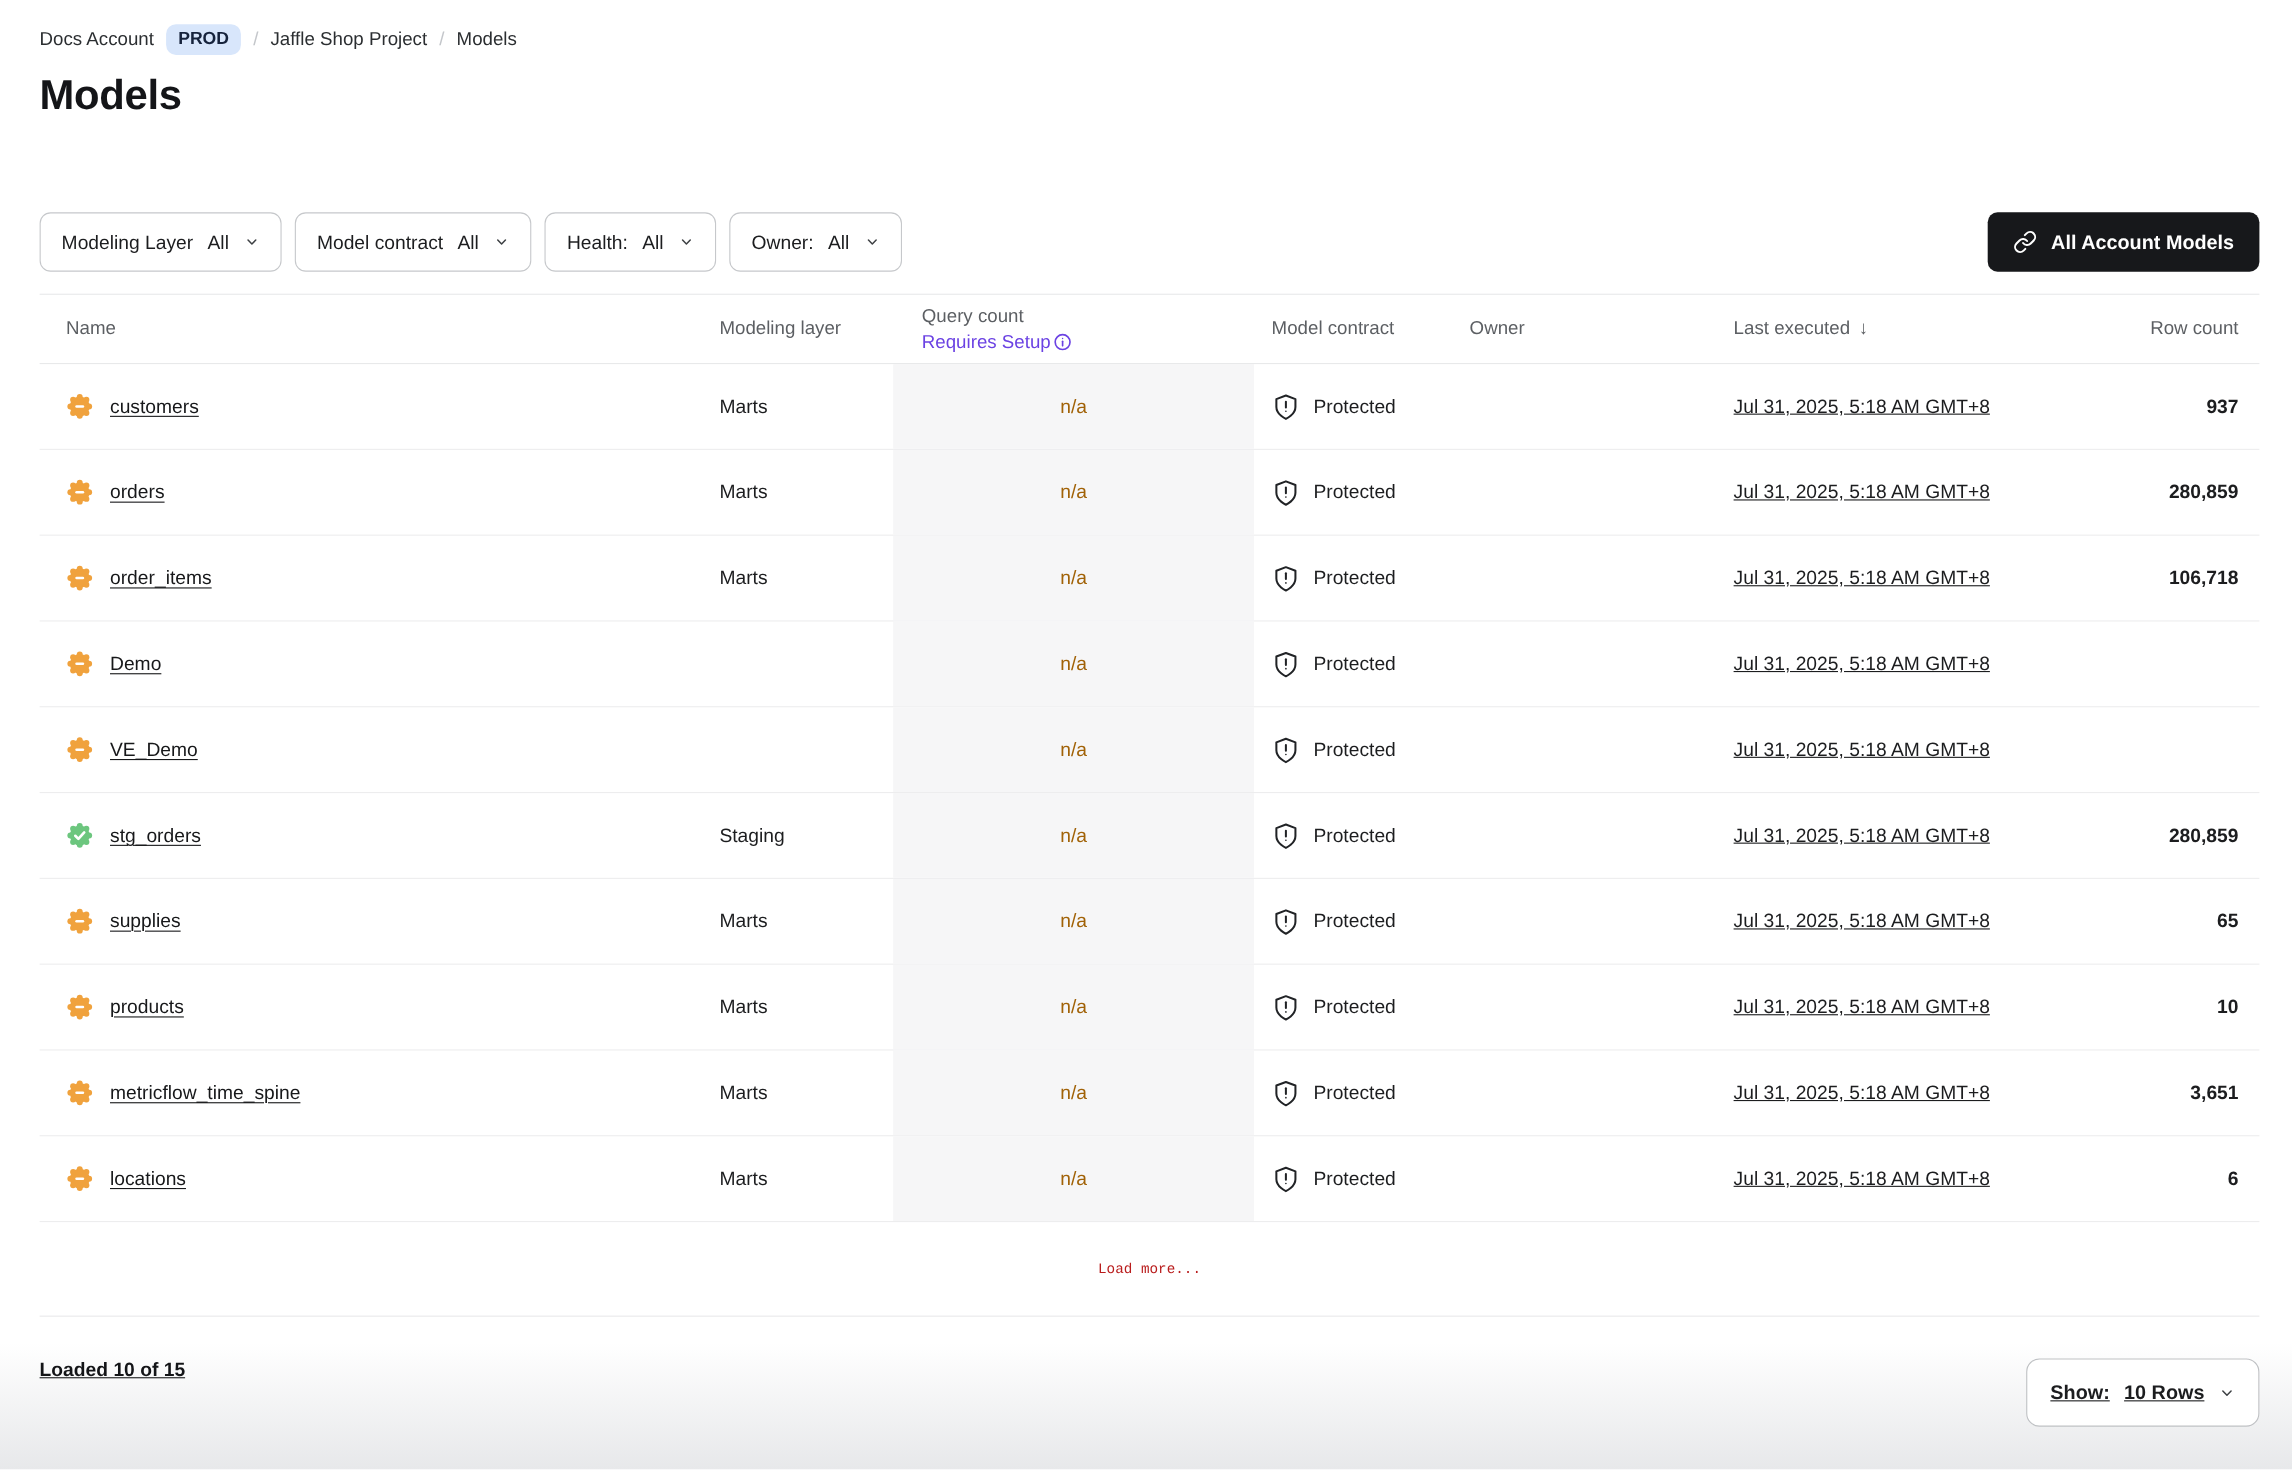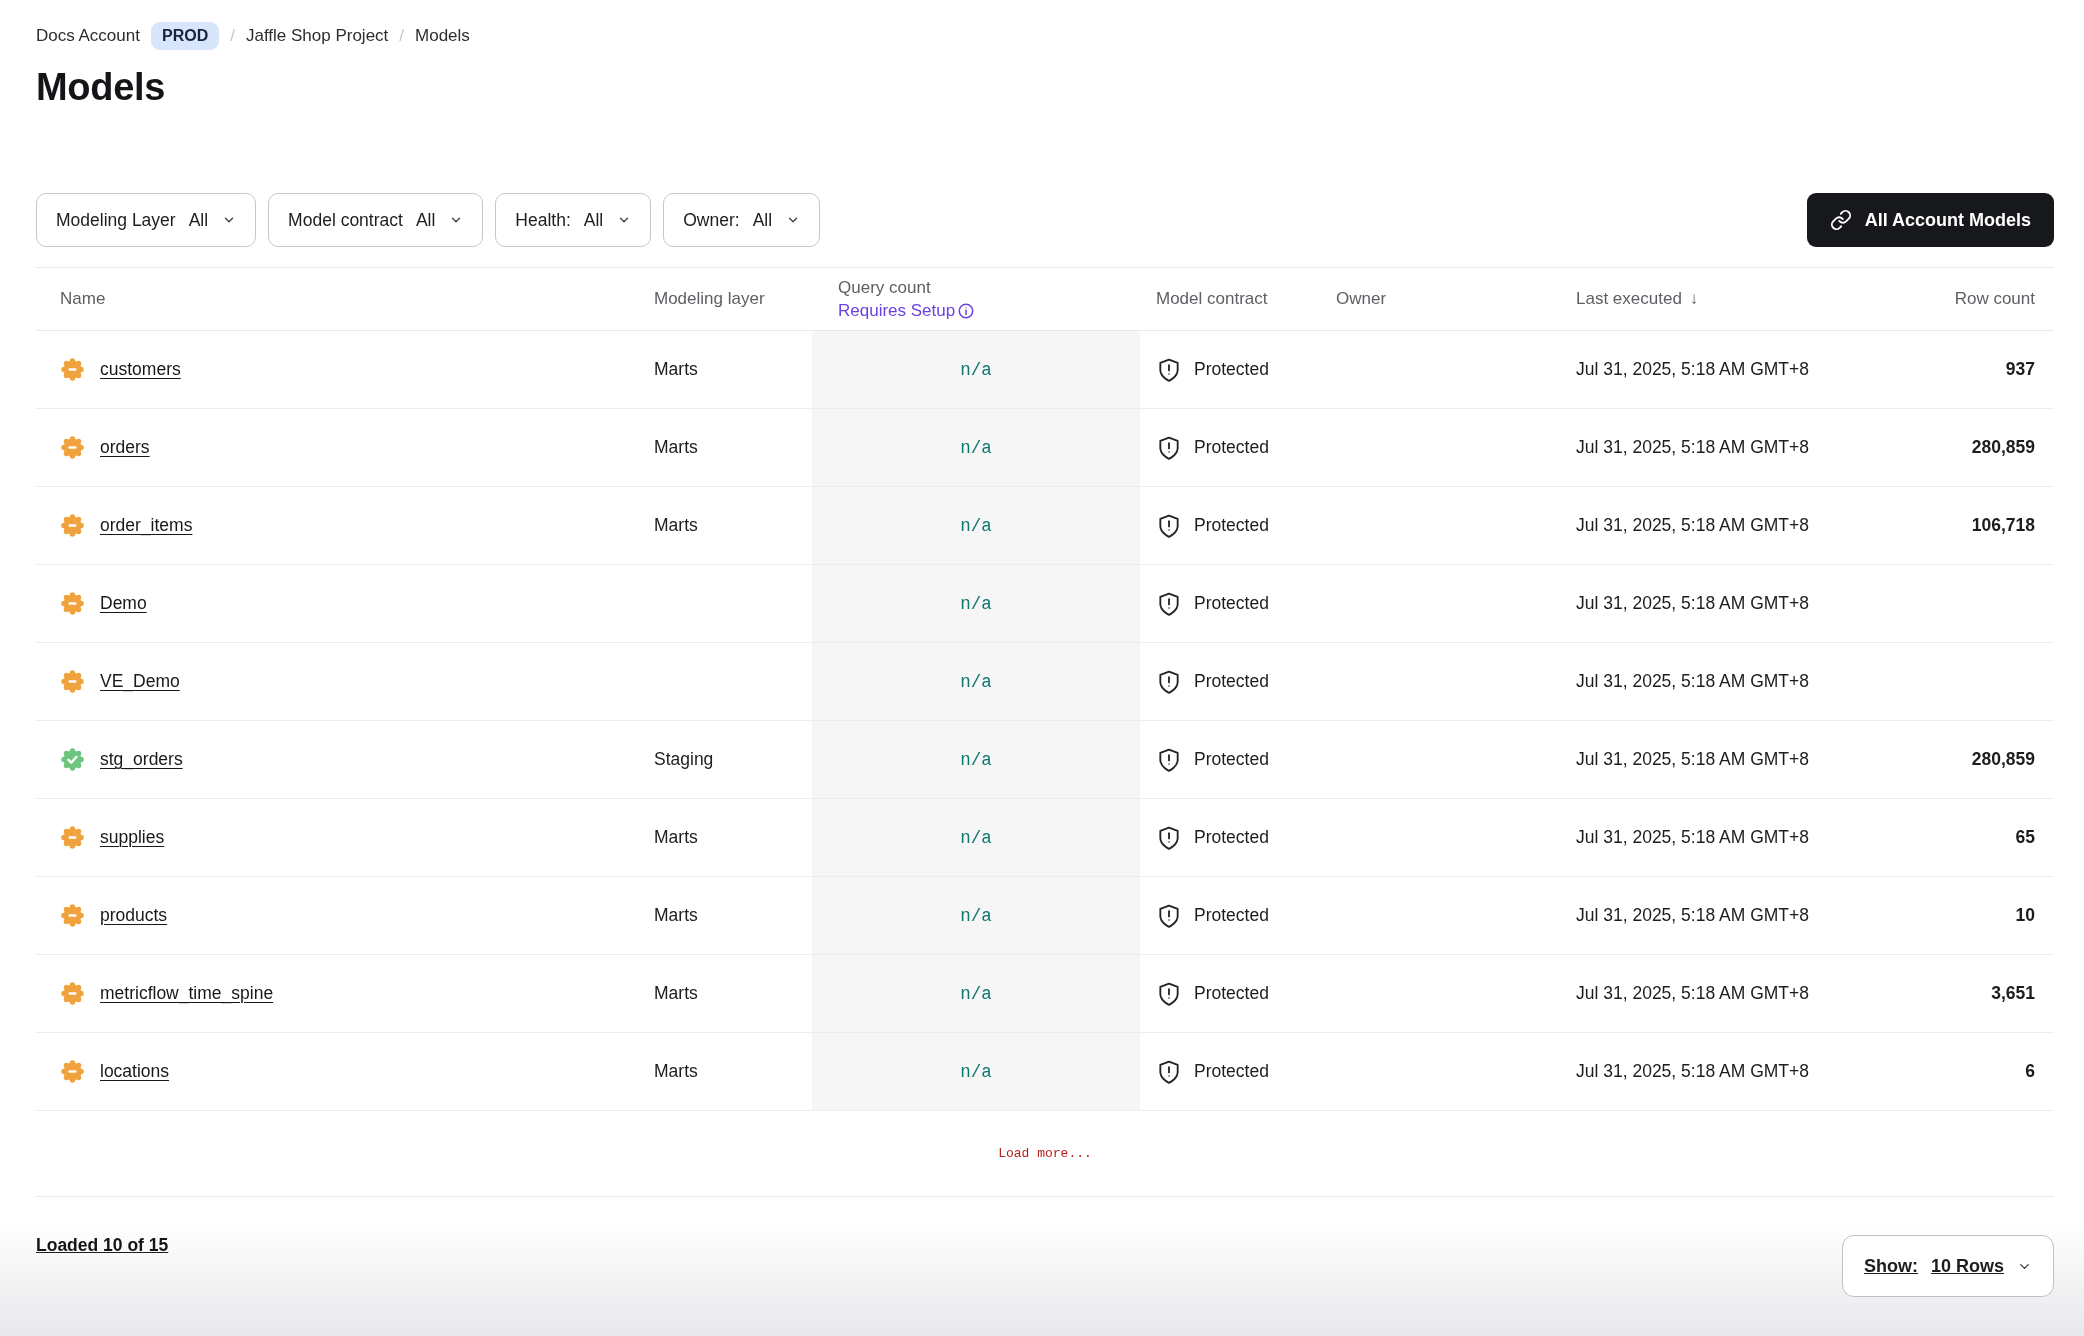--- a/index.html
+++ b/index.html
@@ -109,26 +109,25 @@
     text-decoration: underline;
     text-underline-offset: 3px;
     text-decoration-thickness: 1px;
     cursor: pointer;
   }
   .td-layer { padding-left: 6px; }
   .td-query {
     background: #f6f6f7;
     align-self: stretch;
     display: flex; align-items: center; justify-content: center;
-    color: #0f766e;
-    font-family: Liberation Mono, monospace;
+    color: #a16207;
   }
   .td-contract { padding-left: 16px; display: flex; align-items: center; gap: 12px; }
   .td-owner { padding-left: 6px; }
-  .td-exec { padding-left: 56px; }
+  .td-exec { padding-left: 56px; text-decoration: underline; }
   .td-count { text-align: right; padding-right: 19px; font-weight: bold; }
 
   .seal-fill { fill: var(--health-warning, #f0a23d); }
   .ok .seal-fill { fill: var(--health-success, #6cc67e); }
 
   .load-more-row {
     height: 86px;
     display: flex; align-items: center; justify-content: center;
     border-bottom: 1px solid #e8e9ea;
   }

